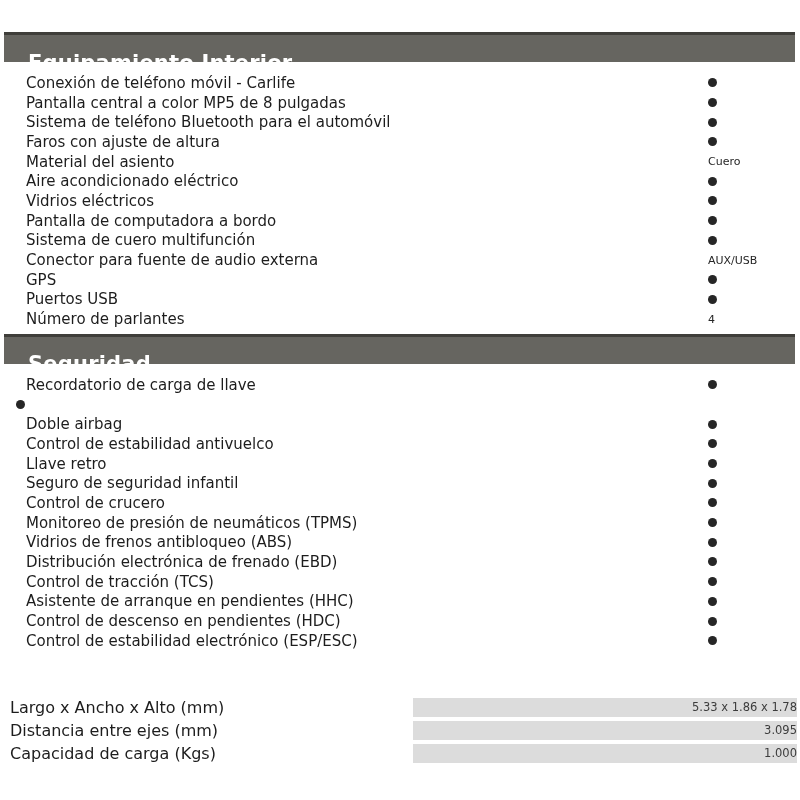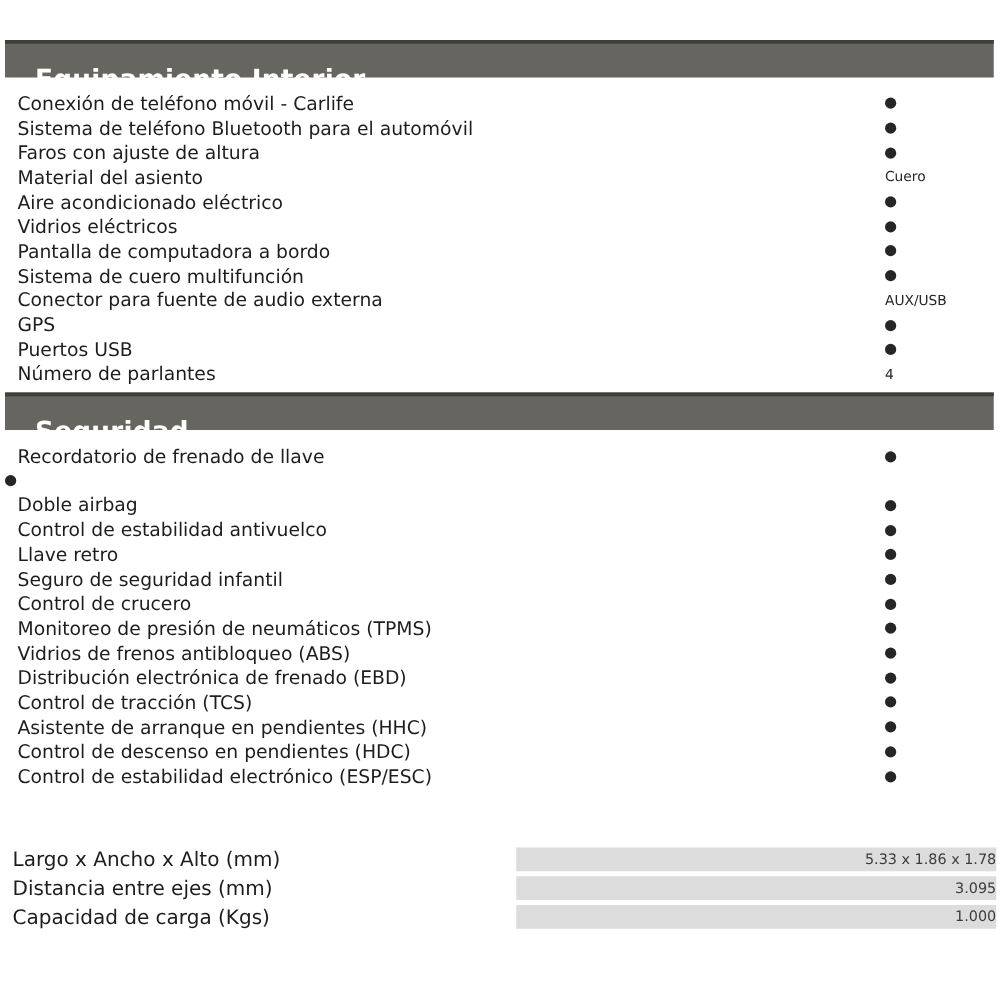--- a/index.html
+++ b/index.html
@@ -24,21 +24,21 @@
   .section-title {
     color: #ffffff;
     font-size: 21px;
     font-weight: bold;
     letter-spacing: 0.2px;
     white-space: nowrap;
     margin-top: 28px;
   }
 
   
-  .rows { padding: 11px 0 5px 4px; }
+  .rows { padding: 11px 0 5px 16px; }
   .spec-row {
     height: 19.7px;
     display: flex;
     align-items: center;
   }
   .row-label {
     margin-left: 10px;
     font-size: 15px;
     flex: 1;
     white-space: nowrap;
@@ -102,20 +102,26 @@
       <span class="section-title">Equipamiento Interior</span>
     </div>
     <div class="rows">
   <div class="spec-row">
     <span class="row-label">Conexión de teléfono móvil - Carlife</span>
     <span class="row-value">
               <span class="dot"></span>
             </span>
   </div>
 
+  <div class="spec-row">
+    <span class="row-label">Pantalla central a color MP5 de 8 pulgadas</span>
+    <span class="row-value">
+              <span class="dot"></span>
+            </span>
+  </div>
 
   <div class="spec-row">
     <span class="row-label">Sistema de teléfono Bluetooth para el automóvil</span>
     <span class="row-value">
               <span class="dot"></span>
             </span>
   </div>
 
   <div class="spec-row">
     <span class="row-label">Faros con ajuste de altura</span>
@@ -188,21 +194,21 @@
   </div>
 </div>
   </section>
 
   <section class="spec-section">
     <div class="section-header">
       <span class="section-title">Seguridad</span>
     </div>
     <div class="rows">
   <div class="spec-row">
-    <span class="row-label">Recordatorio de frenado de llave</span>
+    <span class="row-label">Recordatorio de carga de llave</span>
     <span class="row-value">
               <span class="dot"></span>
             </span>
   </div>
 
   <div class="spec-row">
     <span class="row-value">
               <span class="dot"></span>
             </span>
   </div>

